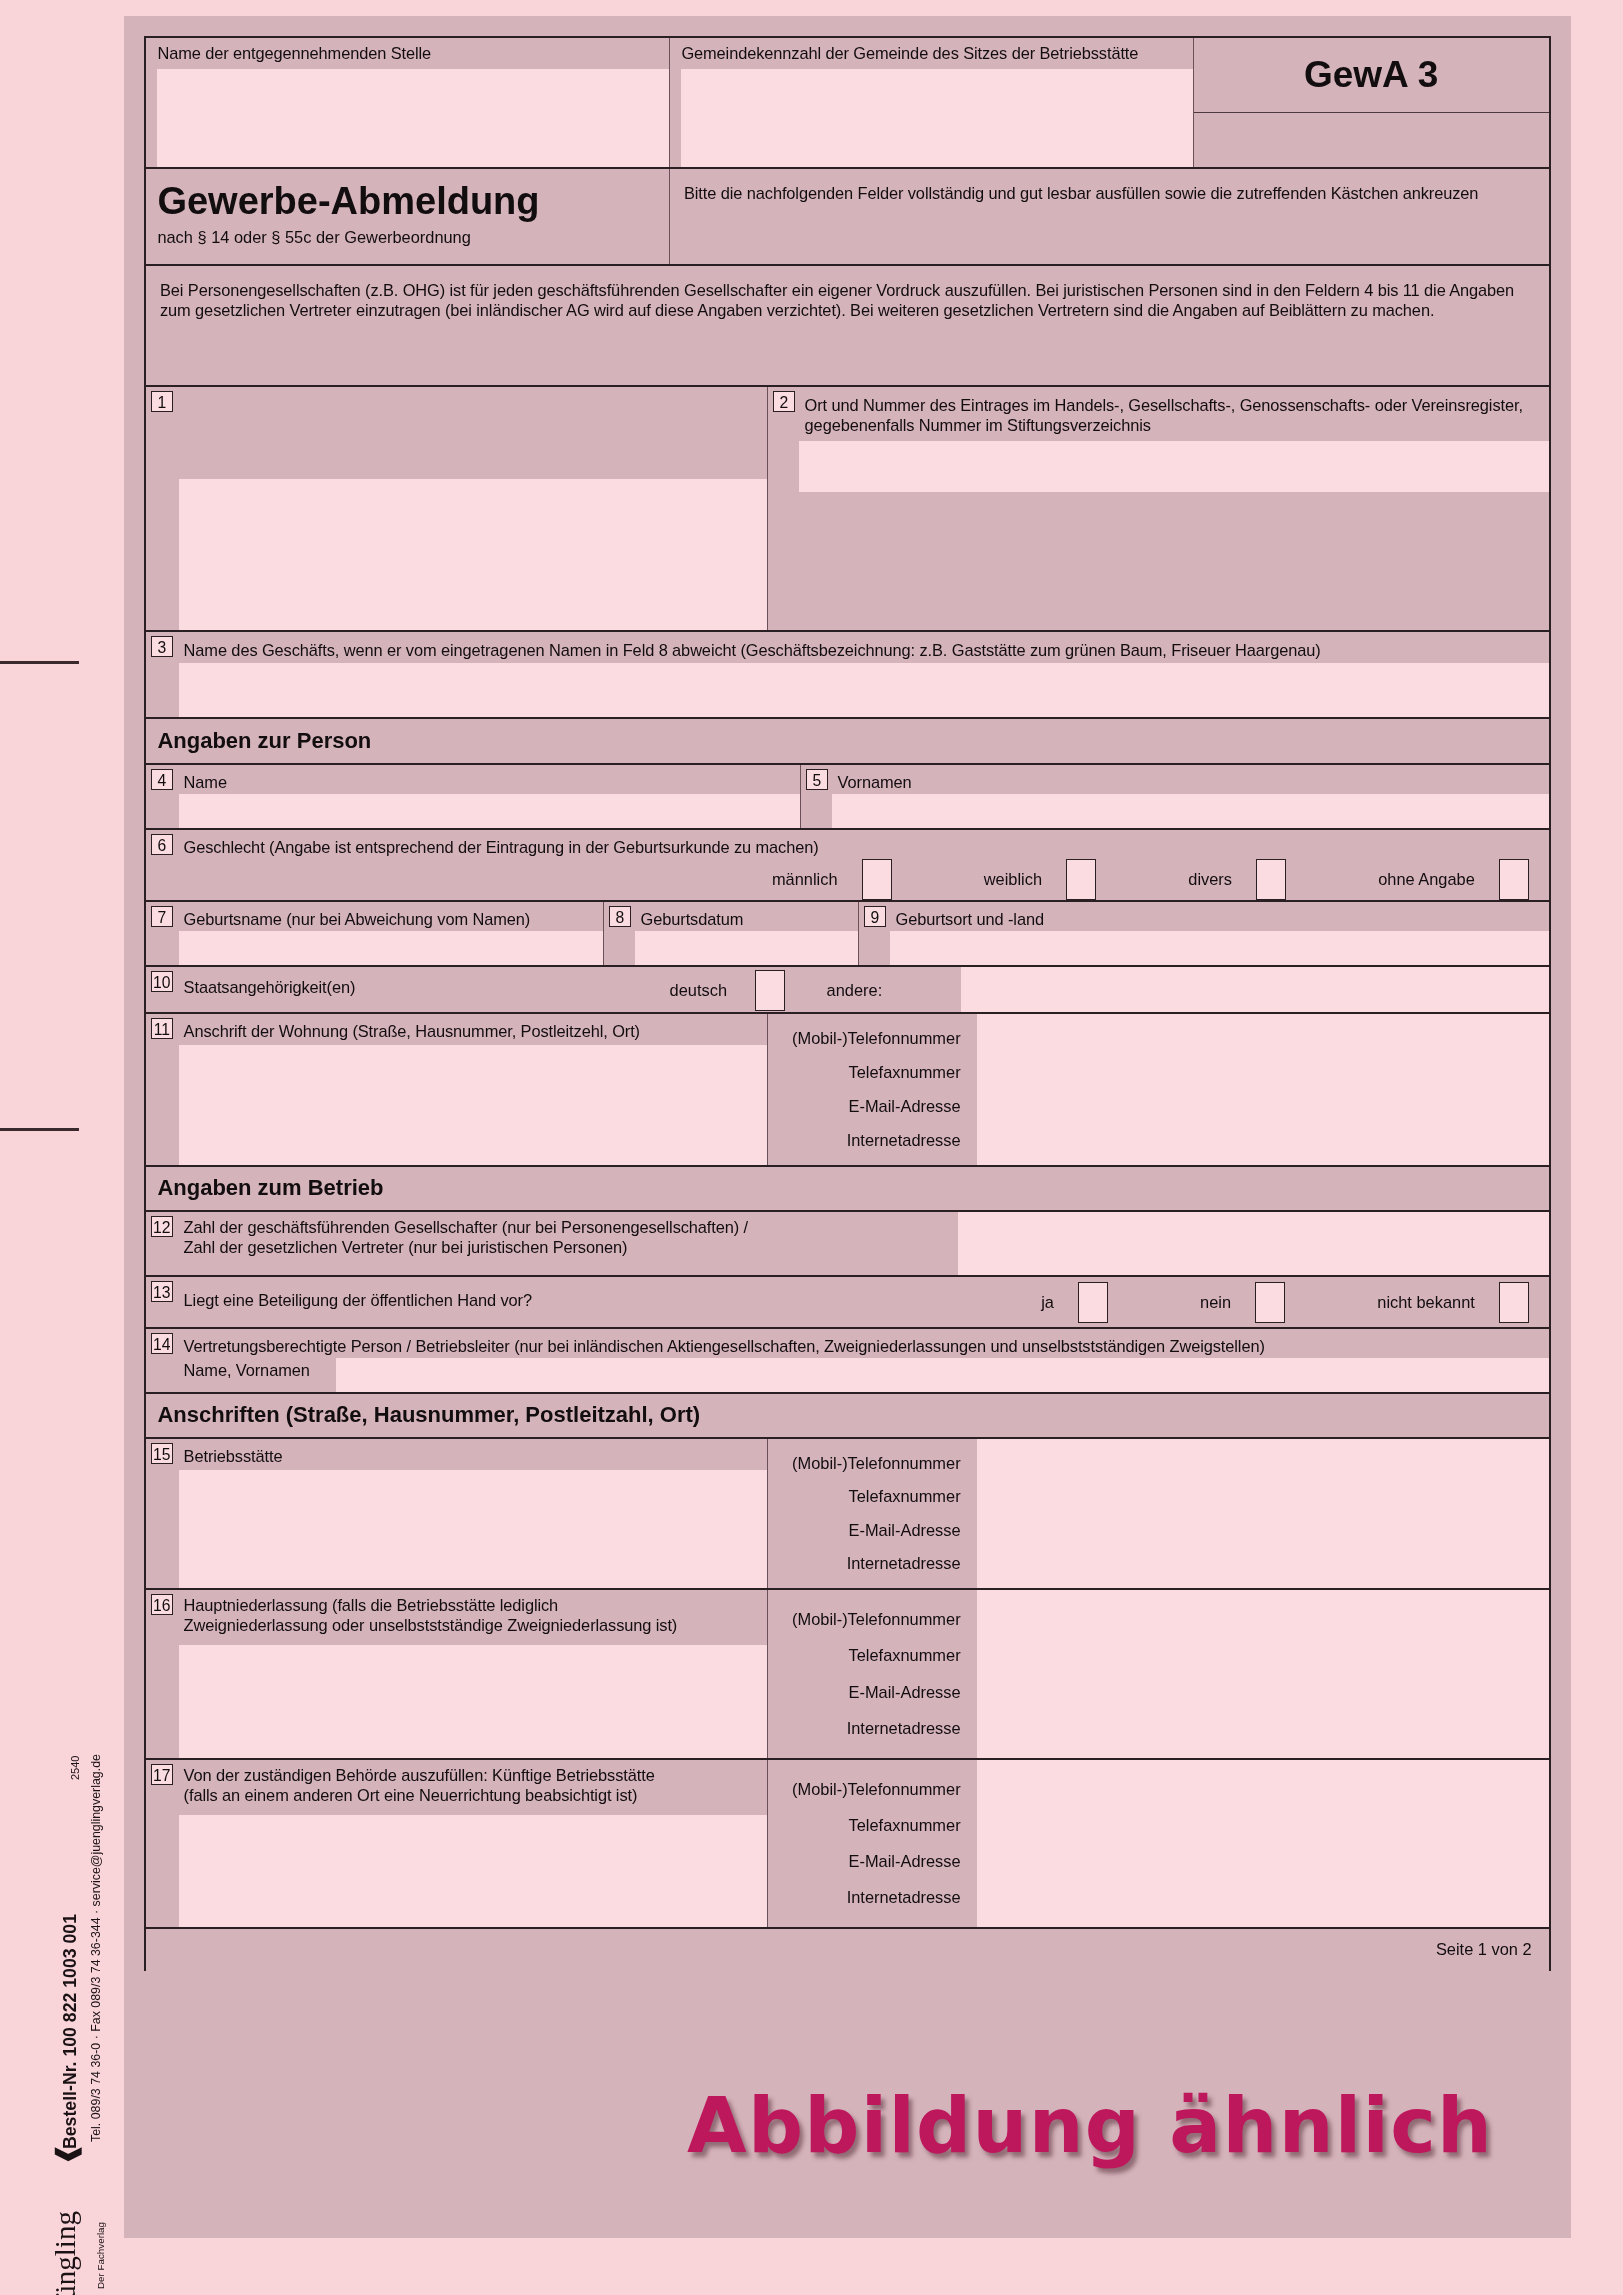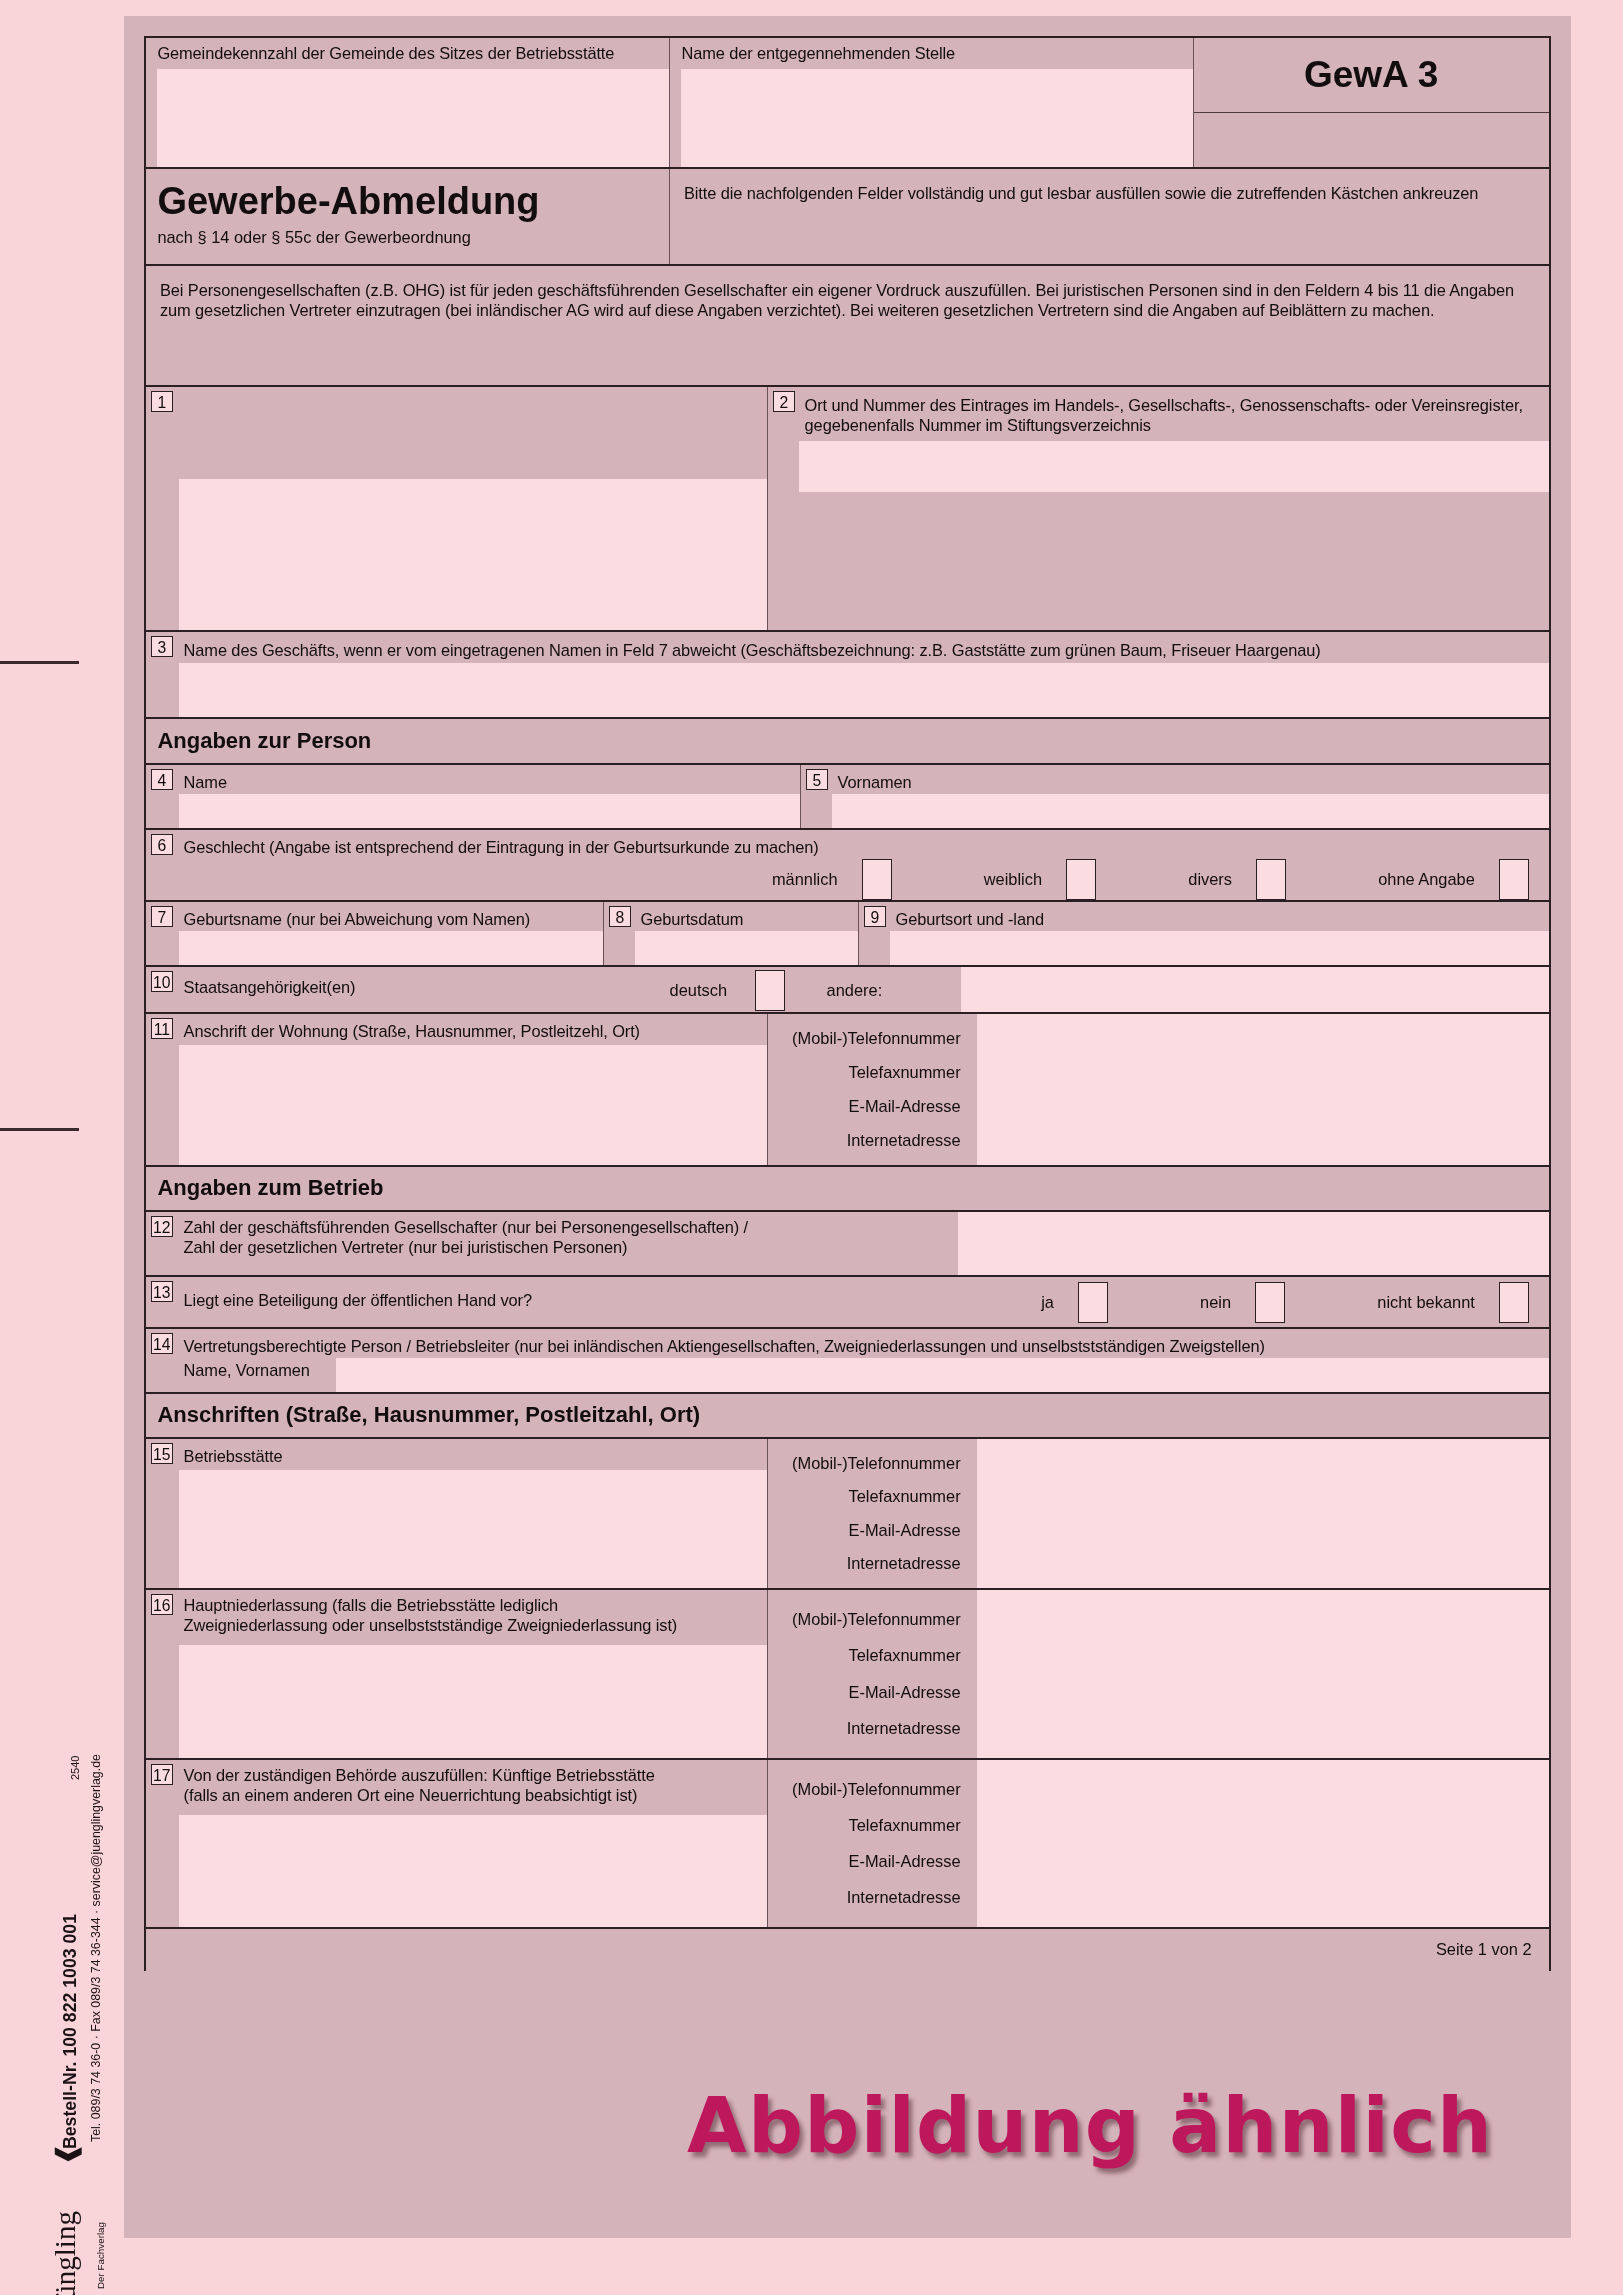--- a/index.html
+++ b/index.html
@@ -83,25 +83,25 @@
 
 <div class="tick" style="top:661px;"></div>
 <div class="tick" style="top:1128px;"></div>
 
 <div id="sheet">
 
   <div class="form">
 
     <div class="row" style="height:131px;">
       <div class="cell vsplit" style="width:524px;padding-left:11.8px;">
+        <span class="lbl">Name der entgegennehmenden Stelle</span>
+        <div class="fld" style="position:absolute;left:11.8px;top:31px;right:0;bottom:0;"></div>
+      </div>
+      <div class="cell vsplit" style="width:524px;padding-left:11.8px;">
         <span class="lbl">Gemeindekennzahl der Gemeinde des Sitzes der Betriebsstätte</span>
-        <div class="fld" style="position:absolute;left:11.8px;top:31px;right:0;bottom:0;"></div>
-      </div>
-      <div class="cell vsplit" style="width:524px;padding-left:11.8px;">
-        <span class="lbl">Name der entgegennehmenden Stelle</span>
         <div class="fld" style="position:absolute;left:11.8px;top:31px;right:0;bottom:0;"></div>
       </div>
       <div class="cell" style="flex:1;">
         <div style="height:74px;border-bottom:1.3px solid #4e3a40;display:flex;align-items:center;justify-content:center;">
           <span style="font-size:37px;font-weight:bold;color:#120d0f;">GewA 3</span>
         </div>
         <div style="height:55px;"></div>
       </div>
     </div>
 
@@ -132,21 +132,21 @@
           <span class="lbl">Ort und Nummer des Eintrages im Handels-, Gesellschafts-, Genossenschafts- oder Vereinsregister, gegebenenfalls Nummer im Stiftungsverzeichnis</span>
         </div>
         <div class="fld" style="position:absolute;left:31px;top:54px;right:0;height:51px;"></div>
       </div>
     </div>
 
     <div class="row" style="height:87px;">
       <div class="cell" style="flex:1;">
         <div class="numwrap"><span class="num">3</span></div>
         <div style="padding:3.9px 13px 0 38px;height:27.5px;">
-          <span class="lbl">Name des Geschäfts, wenn er vom eingetragenen Namen in Feld 7 abweicht (Geschäftsbezeichnung: z.B. Gaststätte zum grünen Baum, Friseuer Haargenau)</span>
+          <span class="lbl">Name des Geschäfts, wenn er vom eingetragenen Namen in Feld 8 abweicht (Geschäftsbezeichnung: z.B. Gaststätte zum grünen Baum, Friseuer Haargenau)</span>
         </div>
         <div class="fld" style="position:absolute;left:33px;top:31px;right:0;bottom:0;"></div>
       </div>
     </div>
 
     <div class="row" style="height:46px;">
       <div class="cell" style="flex:1;display:flex;align-items:center;padding-left:11.8px;">
         <span class="hdrbar">Angaben zur Person</span>
       </div>
     </div>

